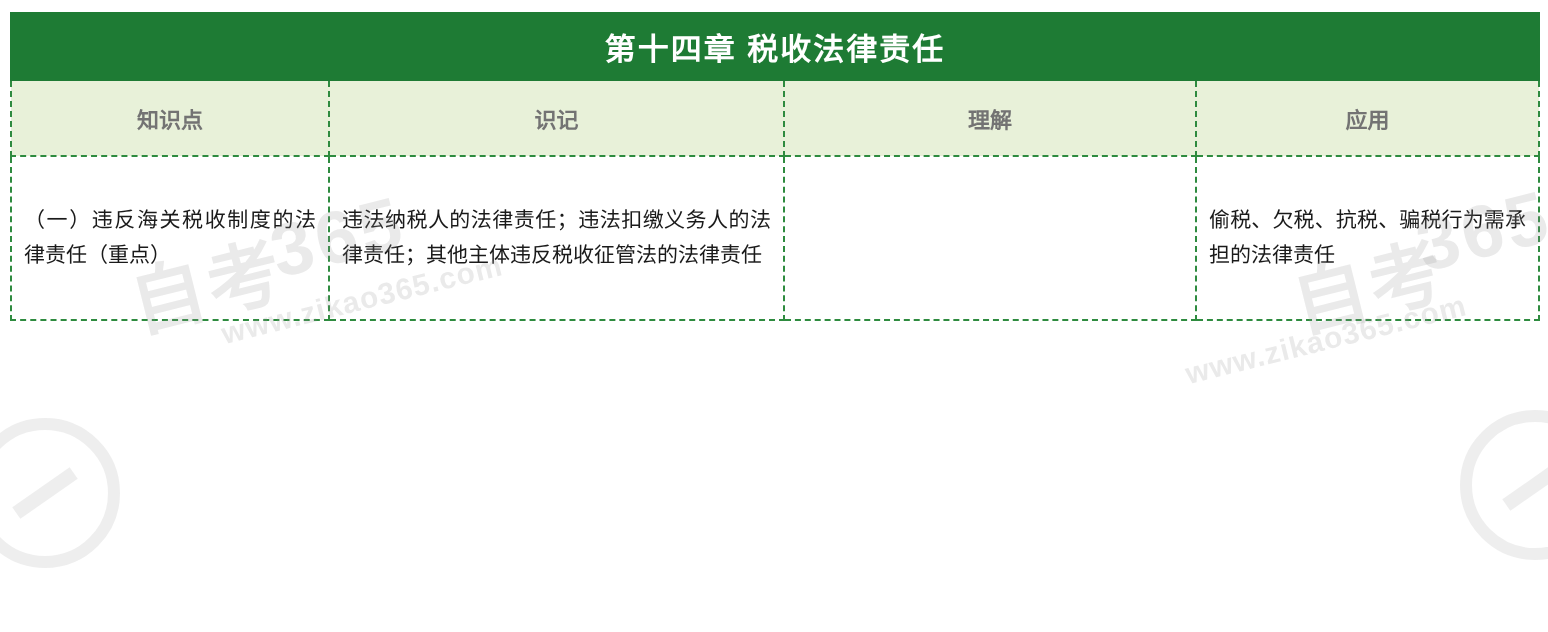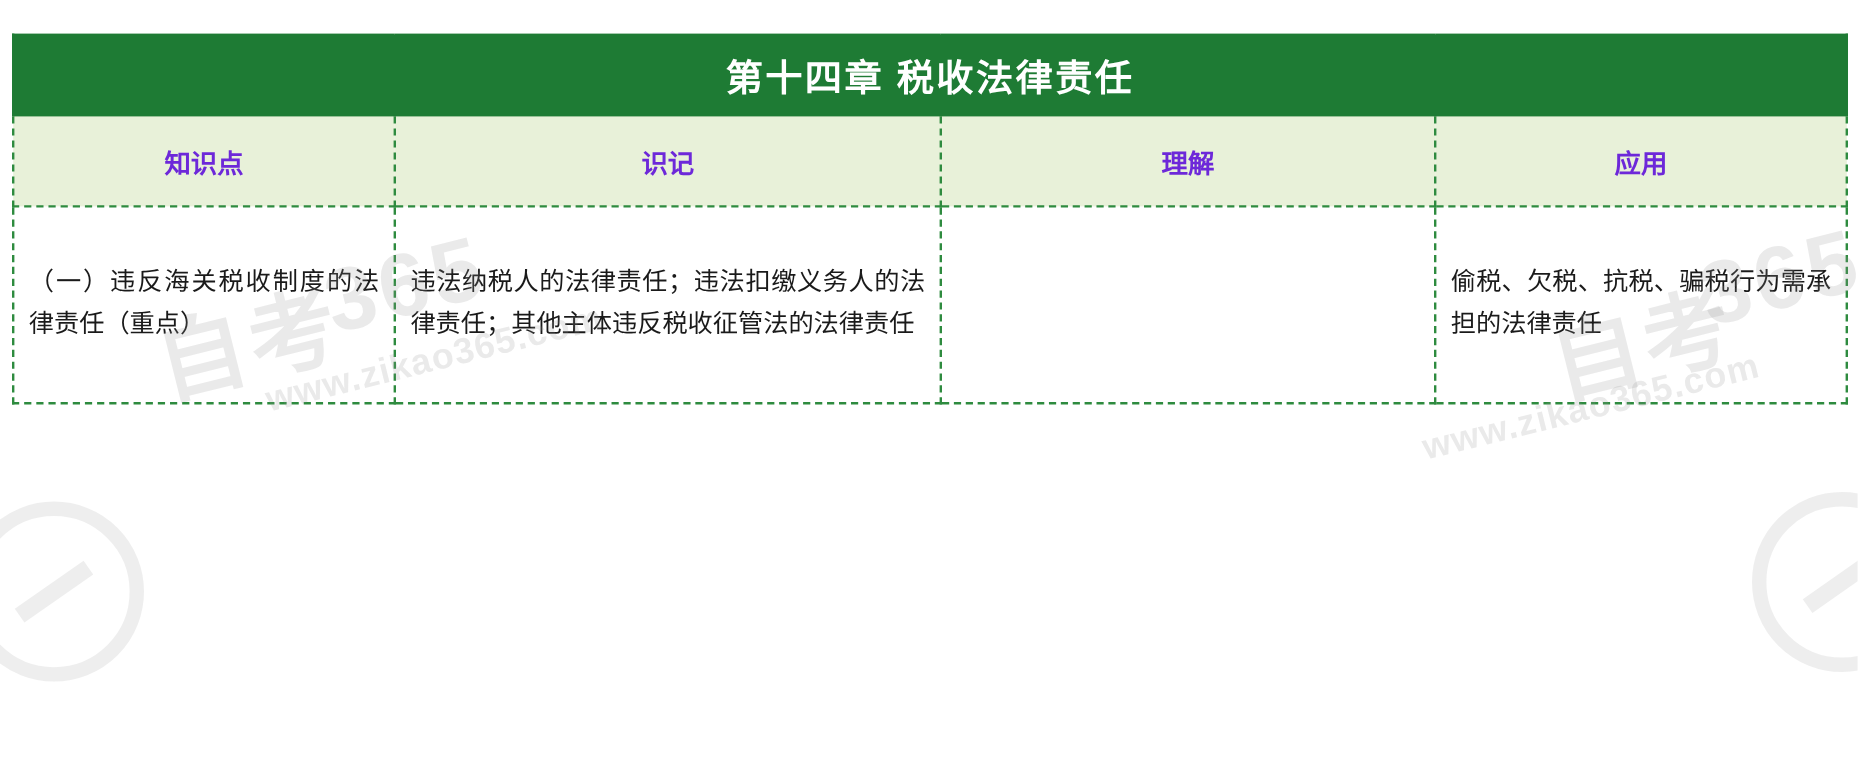--- a/index.html
+++ b/index.html
@@ -54,21 +54,21 @@
     width: 70px;
     height: 14px;
     background: rgba(150,150,150,0.16);
     transform: translate(-50%, -50%) rotate(-35deg);
   }
 
   
   .table-wrap {
     position: relative;
     z-index: 1;
-    padding: 28px 10px 10px 10px;
+    padding: 12px 10px 10px 10px;
     box-sizing: border-box;
     width: 1548px;
     height: 632px;
   }
   table.chapter-table {
     border-collapse: collapse;
     width: 1528px;
     table-layout: fixed;
     background: transparent;
   }
@@ -83,21 +83,21 @@
     color: #ffffff;
     font-size: 31px;
     font-weight: bold;
     text-align: center;
     letter-spacing: 2px;
     padding: 18px 10px;
     border: 2px solid #1e7b34 !important;
   }
   .head-cell {
     background: #e8f1d9;
-    color: #6d28d9;
+    color: #737373;
     font-size: 22px;
     font-weight: bold;
     text-align: center;
     height: 76px;
   }
   .cell {
     background: transparent;
     color: #1a1a1a;
     font-size: 21px;
     line-height: 1.65;

